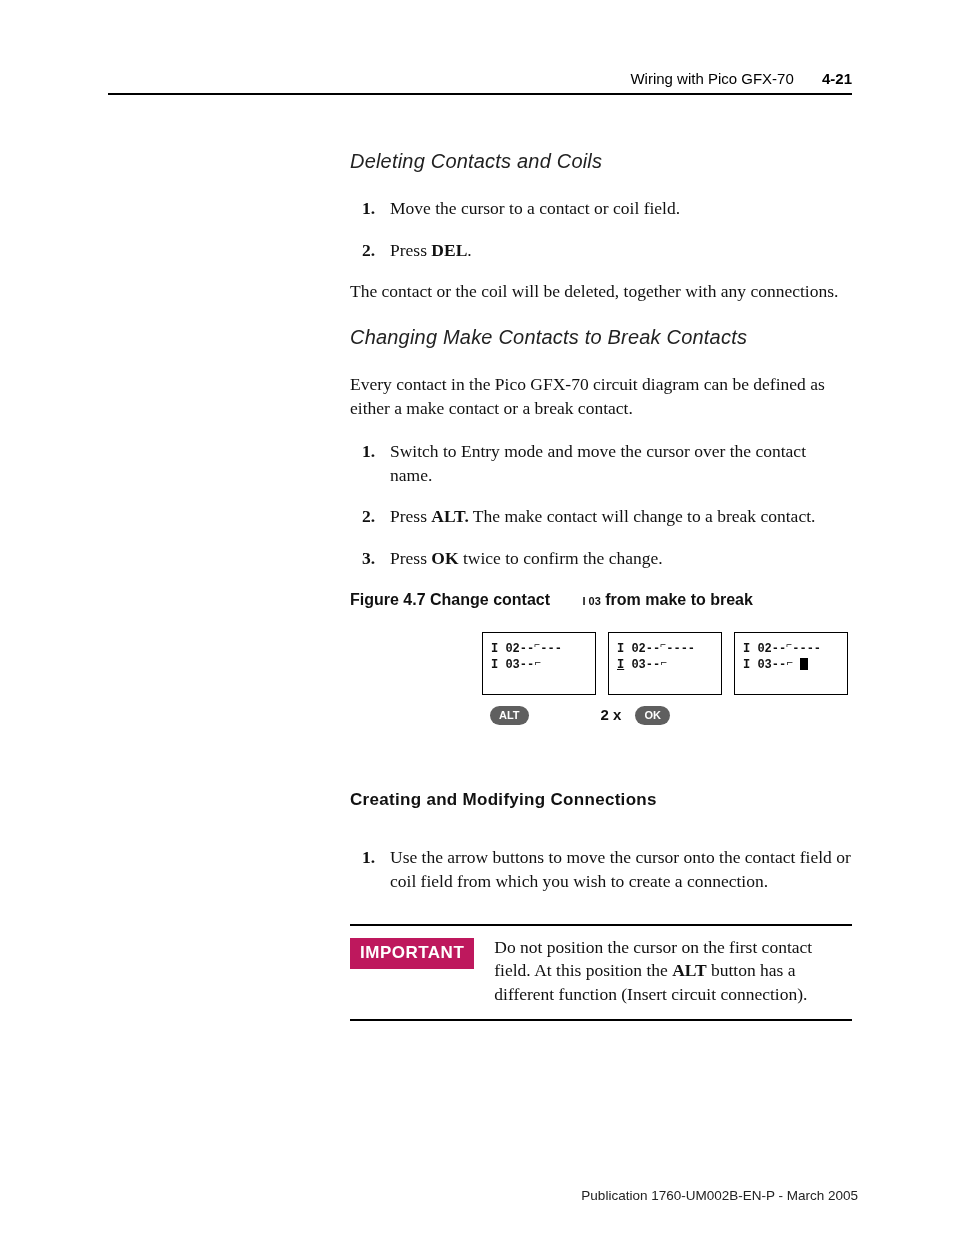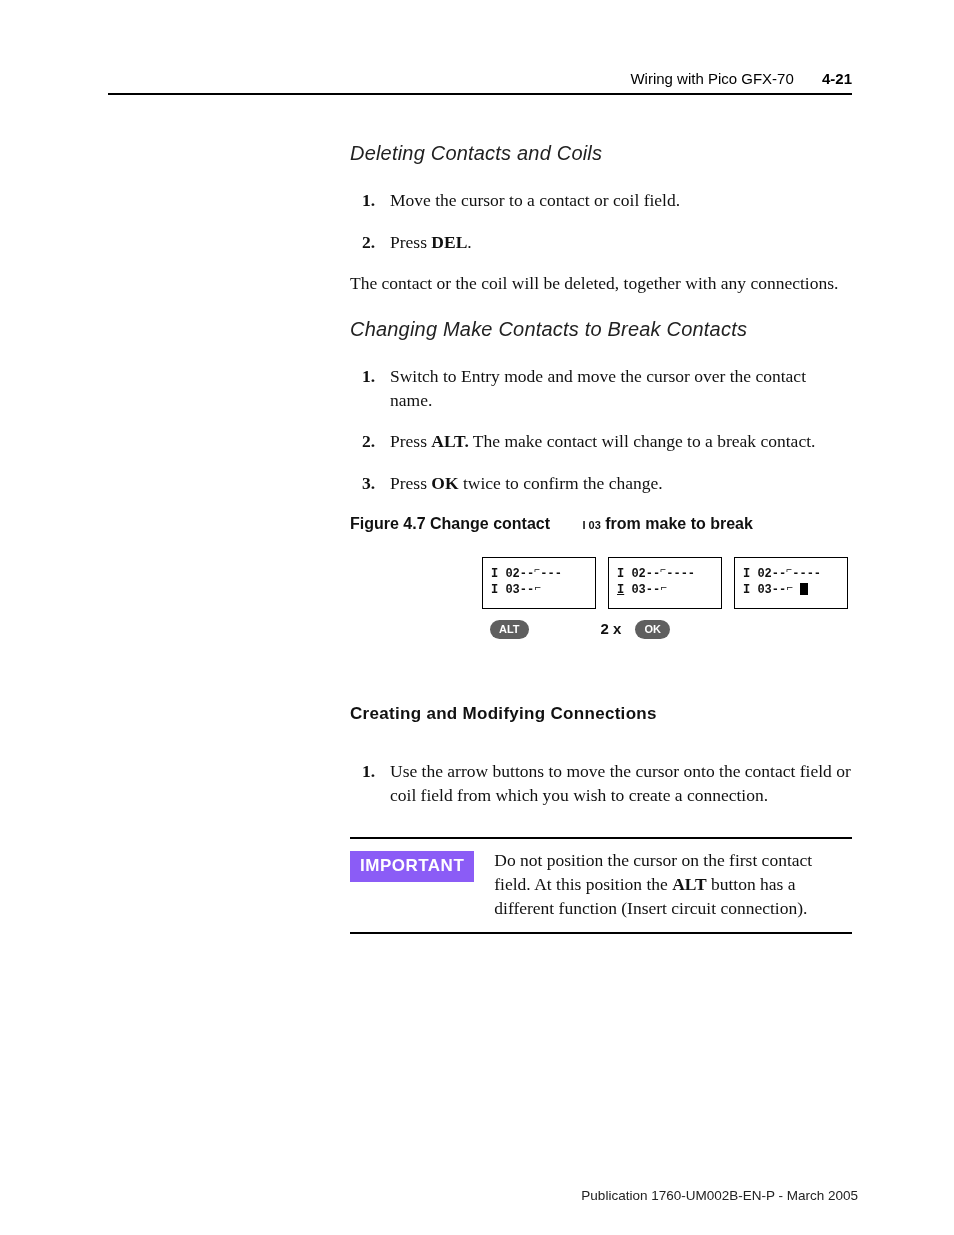--- a/index.html
+++ b/index.html
@@ -46,21 +46,21 @@
     right: 102px;
     font-size: 17.5px;
     line-height: 1.35;
     color: #111;
   }
   .sub-hd {
     font-family: "Helvetica Neue", Arial, sans-serif;
     font-style: italic;
     font-weight: 400;
     font-size: 20px;
-    margin: 0 0 22px 0;
+    margin: 8px 0 22px 0;
     color: #222;
     font-stretch: condensed;
     letter-spacing: 0.2px;
   }
   ol.steps {
     margin: 0 0 18px 0;
     padding: 0 0 0 40px;
     list-style: none;
     counter-reset: step;
   }
@@ -89,21 +89,21 @@
   .figcap .sub { font-size: 11px; font-weight: bold; margin-left: 28px; }
   .screens {
     display: flex;
     gap: 12px;
     margin-left: 132px;
     margin-bottom: 10px;
   }
   .screen {
     border: 1px solid #000;
     width: 114px;
-    height: 52px;
+    height: 63px;
     box-sizing: border-box;
     font-family: "Courier New", monospace;
     font-size: 12px;
     font-weight: bold;
     padding: 8px 6px 6px 8px;
     line-height: 1.35;
     white-space: pre;
     position: relative;
   }
   .screen .ul { text-decoration: underline; }
@@ -154,21 +154,21 @@
   .important-block {
     margin-top: 30px;
     border-top: 2.5px solid #000;
     border-bottom: 2.5px solid #000;
     padding: 10px 0 12px 0;
     display: flex;
     gap: 20px;
     align-items: flex-start;
   }
   .important-label {
-    background: #8b5cf6;
+    background: #be185d;
     color: #fff;
     font-family: "Arial Narrow", Arial, Helvetica, sans-serif;
     font-weight: bold;
     font-size: 17px;
     padding: 4px 10px;
     letter-spacing: 0.5px;
     font-stretch: condensed;
     margin-top: 2px;
     white-space: nowrap;
   }
@@ -204,20 +204,21 @@
       </li>
       <li>
         <span>Press </span><strong>DEL</strong><span>.</span>
       </li>
     </ol>
 
     <p class="body">The contact or the coil will be deleted, together with any connections.</p>
 
     <h3 class="sub-hd">Changing Make Contacts to Break Contacts</h3>
 
+    <p class="body">Every contact in the Pico GFX-70 circuit diagram can be defined as either a make contact or a break contact.</p>
 
     <ol class="steps">
       <li>
         <span>Switch to Entry mode and move the cursor over the contact name.</span>
       </li>
       <li>
         <span>Press </span><strong>ALT.</strong><span> The make contact will change to a break contact.</span>
       </li>
       <li>
         <span>Press </span><strong>OK</strong><span> twice to confirm the change.</span>

